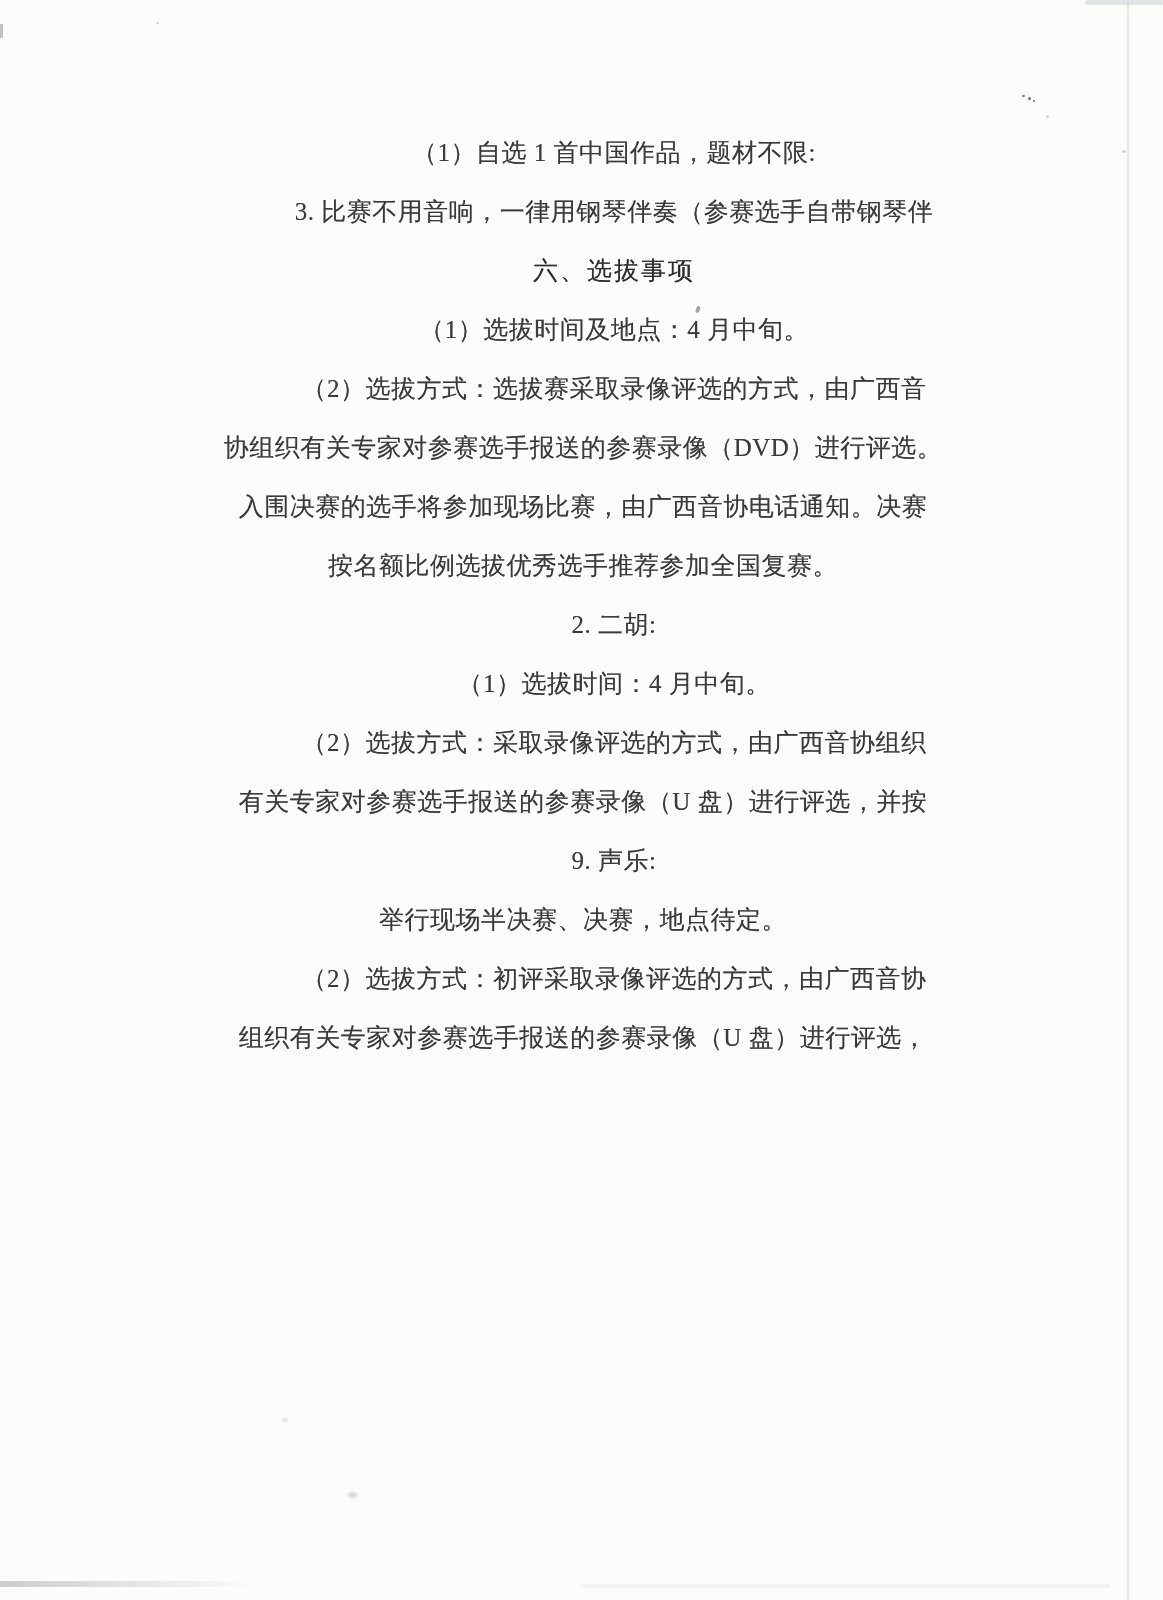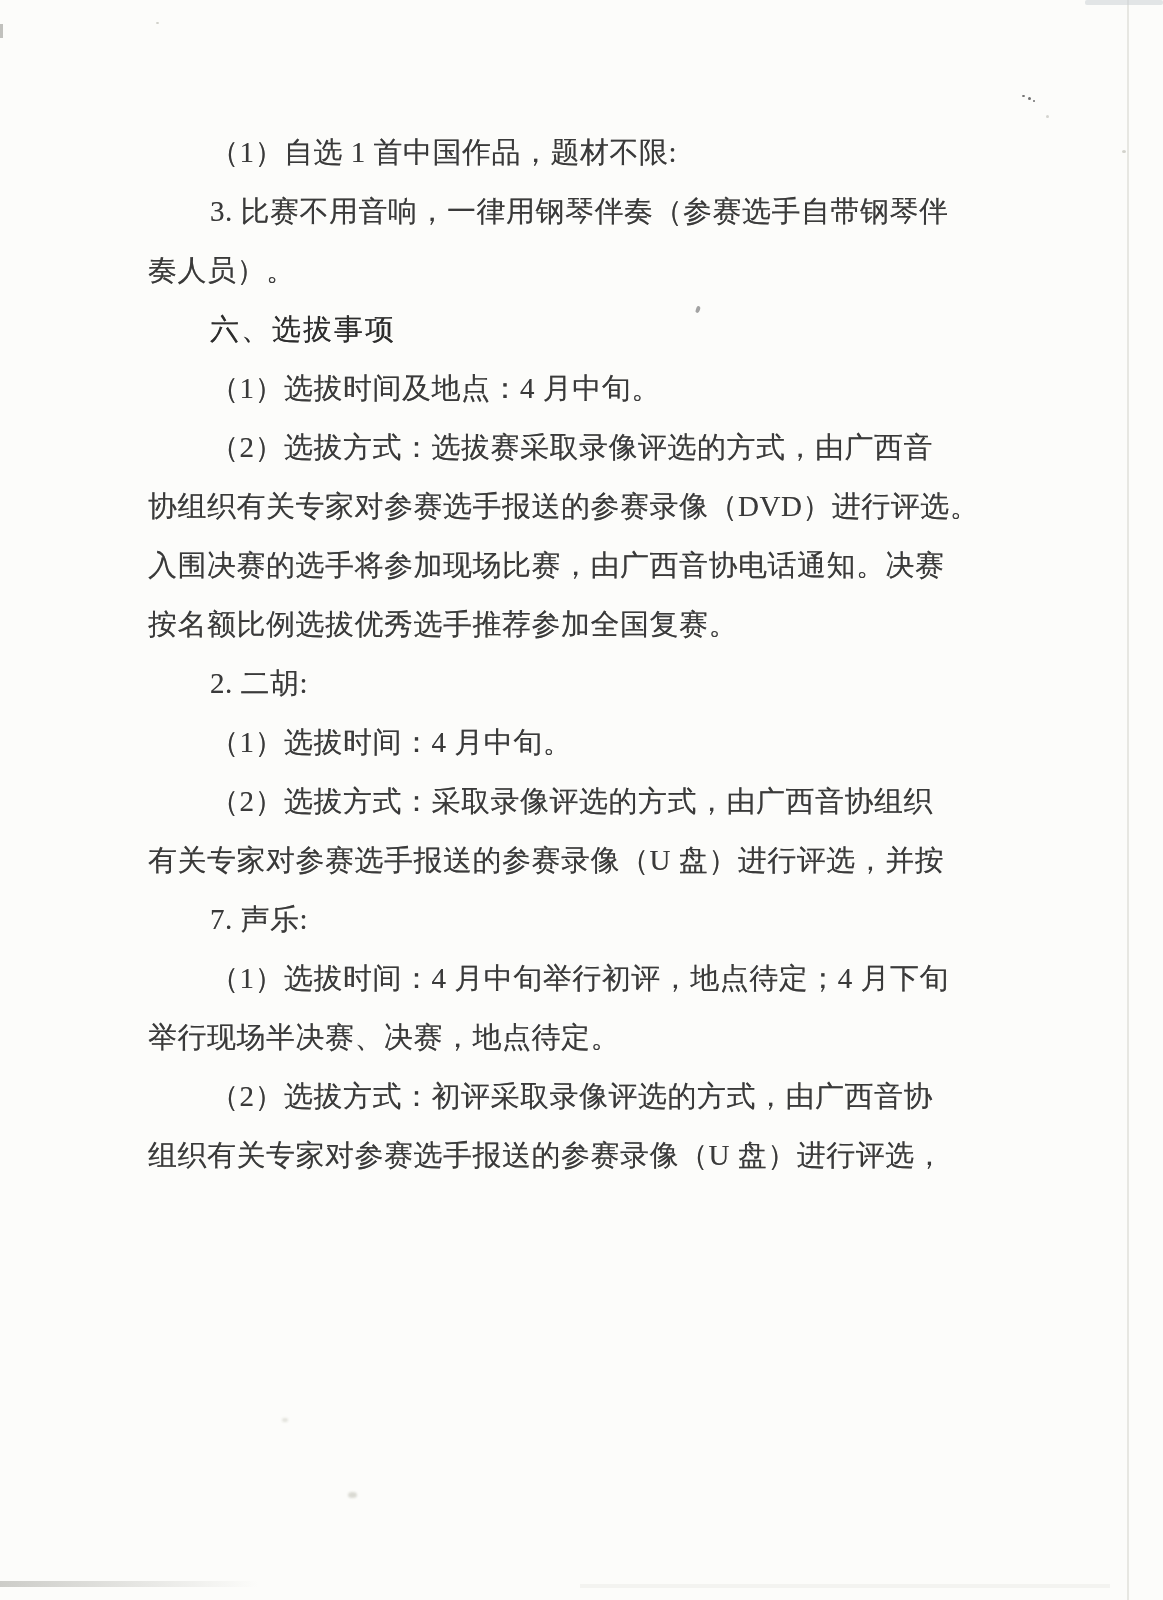--- a/index.html
+++ b/index.html
@@ -18,25 +18,26 @@
   }
   .doc-body {
     position: absolute;
     left: 148px;
     top: 123px;
     width: 870px;
   }
   .line {
     height: 59px;
     line-height: 59px;
-    font-size: 29px;
+    font-size: 25px;
     letter-spacing: 0.5px;
     color: #3a3a3a;
     white-space: nowrap;
     text-shadow: 0 0 0.6px rgba(70,70,70,0.55);
+    text-align: center;
   }
   .line.indent { padding-left: 62px; }
   .line.bold {
     font-family: "Liberation Sans", "DejaVu Sans", sans-serif;
     font-weight: 400;
     color: #2d2d2d;
     letter-spacing: 2px;
     text-shadow: 0 0 0.4px rgba(40,40,40,0.6);
   }
   
@@ -58,33 +59,31 @@
   .speck-smudge-2 { left: 282px; top: 1418px; width: 6px; height: 4px; background: #e2e2db; border-radius: 50%; filter: blur(1px); }
   .speck-dot-3 { left: 156px; top: 22px; width: 3px; height: 2px; background: #cfcfc8; border-radius: 50%; }
 </style>
 </head>
 <body>
 
 <div class="page" style="background: rgb(252, 252, 250);">
   <div class="doc-body">
       <div class="line indent">（1）自选 1 首中国作品，题材不限:</div>
       <div class="line indent">3. 比赛不用音响，一律用钢琴伴奏（参赛选手自带钢琴伴</div>
-      <div class="line">奏人员）。</div>
       <div class="line indent bold">六、选拔事项</div>
       <div class="line indent">（1）选拔时间及地点：4 月中旬。</div>
       <div class="line indent">（2）选拔方式：选拔赛采取录像评选的方式，由广西音</div>
       <div class="line">协组织有关专家对参赛选手报送的参赛录像（DVD）进行评选。</div>
       <div class="line">入围决赛的选手将参加现场比赛，由广西音协电话通知。决赛</div>
       <div class="line">按名额比例选拔优秀选手推荐参加全国复赛。</div>
       <div class="line indent">2. 二胡:</div>
       <div class="line indent">（1）选拔时间：4 月中旬。</div>
       <div class="line indent">（2）选拔方式：采取录像评选的方式，由广西音协组织</div>
       <div class="line">有关专家对参赛选手报送的参赛录像（U 盘）进行评选，并按</div>
-      <div class="line indent">7. 声乐:</div>
-      <div class="line indent">（1）选拔时间：4 月中旬举行初评，地点待定；4 月下旬</div>
+      <div class="line indent">9. 声乐:</div>
       <div class="line">举行现场半决赛、决赛，地点待定。</div>
       <div class="line indent">（2）选拔方式：初评采取录像评选的方式，由广西音协</div>
       <div class="line">组织有关专家对参赛选手报送的参赛录像（U 盘）进行评选，</div>
     </div>
 
   <div class="artifact right-fold-line"></div>
   <div class="artifact top-right-smudge"></div>
   <div class="artifact bottom-left-streak"></div>
   <div class="artifact bottom-faint-streak"></div>
   <div class="artifact left-edge-dash"></div>

